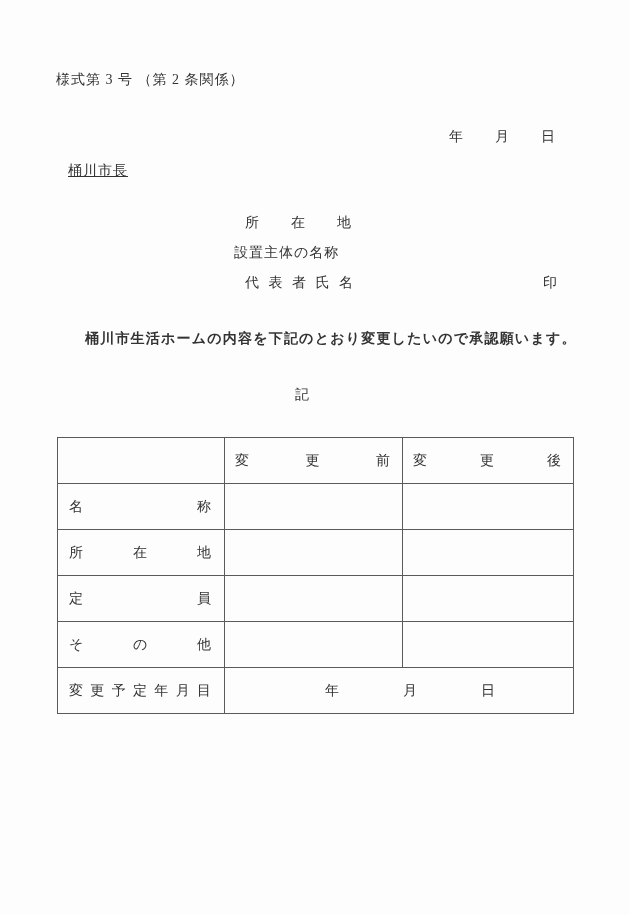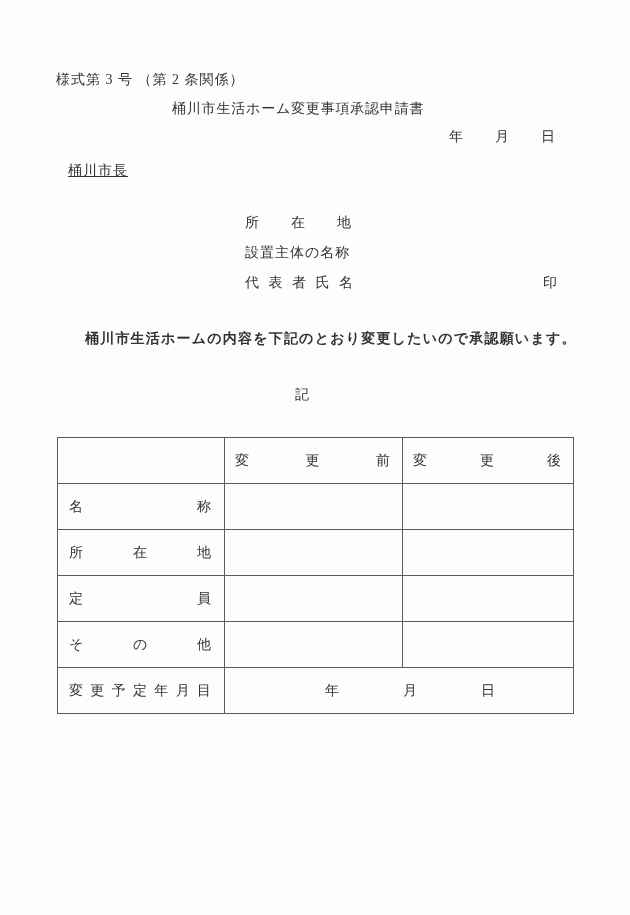--- a/index.html
+++ b/index.html
@@ -15,21 +15,21 @@
   .abs{position:absolute;white-space:nowrap;line-height:1;}
   .spread{display:flex;justify-content:space-between;}
   .gapline{display:flex;}
 
   .form-number{left:56px;top:73px;letter-spacing:1px;}
   .doc-title{left:172px;top:102px;letter-spacing:0.8px;}
   .date-top{left:449px;top:130px;gap:32px;}
   .addressee{left:68px;top:164px;letter-spacing:1px;text-decoration:underline;}
 
   .address-label{left:245px;top:216px;width:106px;}
-  .entity-label{left:245px;top:246px;letter-spacing:1px;}
+  .entity-label{left:234px;top:246px;letter-spacing:1px;}
   .rep-label{left:245px;top:276px;width:108px;}
   .seal{left:543px;top:276px;}
 
   .body-text{left:85px;top:332px;letter-spacing:1.2px;font-weight:bold;}
   .record-heading{left:295px;top:388px;letter-spacing:1px;}
 
   table.change-table{
     position:absolute;left:57px;top:437px;
     border-collapse:collapse;table-layout:fixed;
     width:516px;
@@ -47,21 +47,20 @@
   .cell-head{padding-left:10px;padding-right:12px;justify-content:space-between;}
   .cell-date{padding-left:100px;gap:64px;}
 </style>
 </head>
 <body>
 
 <div class="page">
 
   <div class="abs form-number">様式第 3 号 （第 2 条関係）</div>
 
-  <div class="abs doc-title">桶川市生活ホーム変更事項承認申請書</div>
 
   <div class="abs gapline date-top">
     <span>年</span>
     <span>月</span>
     <span>日</span>
   </div>
 
   <div class="abs addressee">桶川市長</div>
 
   <div class="abs spread address-label">

